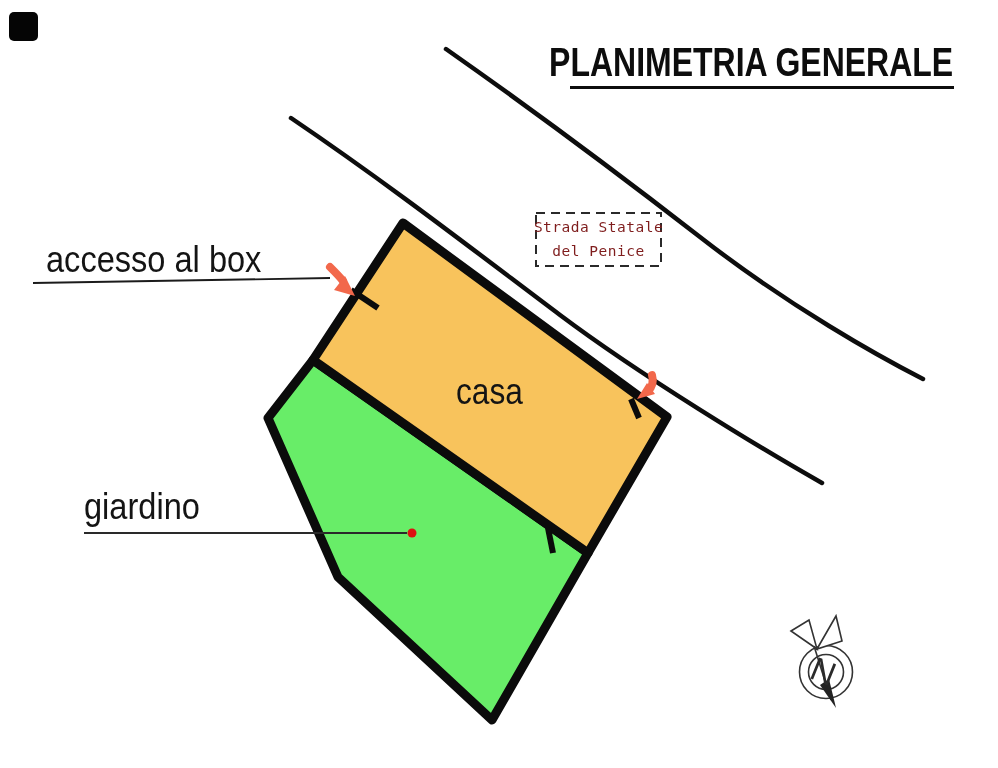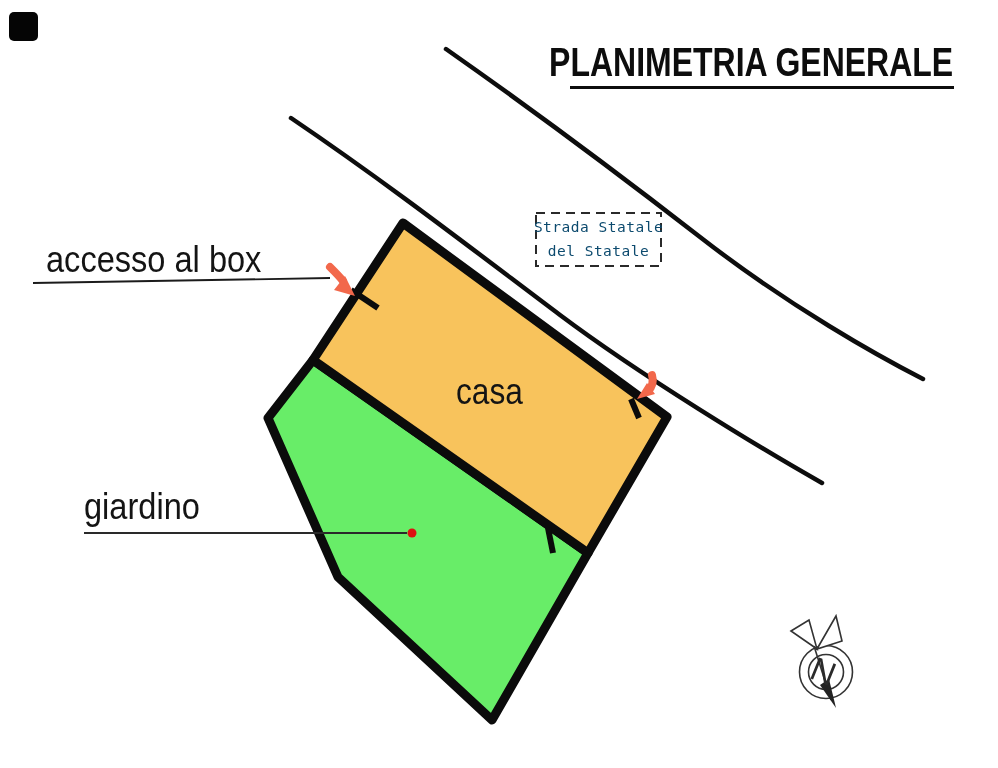--- a/index.html
+++ b/index.html
@@ -31,21 +31,21 @@
     font-size:37px;font-weight:400;color:#141414;white-space:nowrap;
     transform:scaleX(0.88);transform-origin:left top;
   }
   .label-access{left:46px;top:239px;}
   .label-garden{left:84px;top:486px;}
   .label-house{left:456px;top:371px;font-size:36px;}
   .road-sign{
     position:absolute;left:536px;top:213px;width:125px;height:53px;
     display:flex;flex-direction:column;align-items:center;justify-content:center;
     font-family:"DejaVu Sans Mono", monospace;
-    font-size:14.5px;line-height:1.6;color:#0c4a6e;letter-spacing:0.5px;
+    font-size:14.5px;line-height:1.6;color:#7f1d1d;letter-spacing:0.5px;
     white-space:nowrap;
   }
 </style>
 </head>
 <body>
 
 <div class="canvas">
 
   <svg class="plan-svg" width="998" height="768" viewBox="0 0 998 768">
 
@@ -91,16 +91,16 @@
 
   <div class="page-title">PLANIMETRIA GENERALE</div>
   <div class="title-underline"></div>
 
   <div class="map-label label-access">accesso al box</div>
   <div class="map-label label-house">casa</div>
   <div class="map-label label-garden">giardino</div>
 
   <div class="road-sign">
     <span>Strada Statale</span>
-    <span>del Statale</span>
+    <span>del Penice</span>
   </div>
 
 </div>
 
 </body></html>

